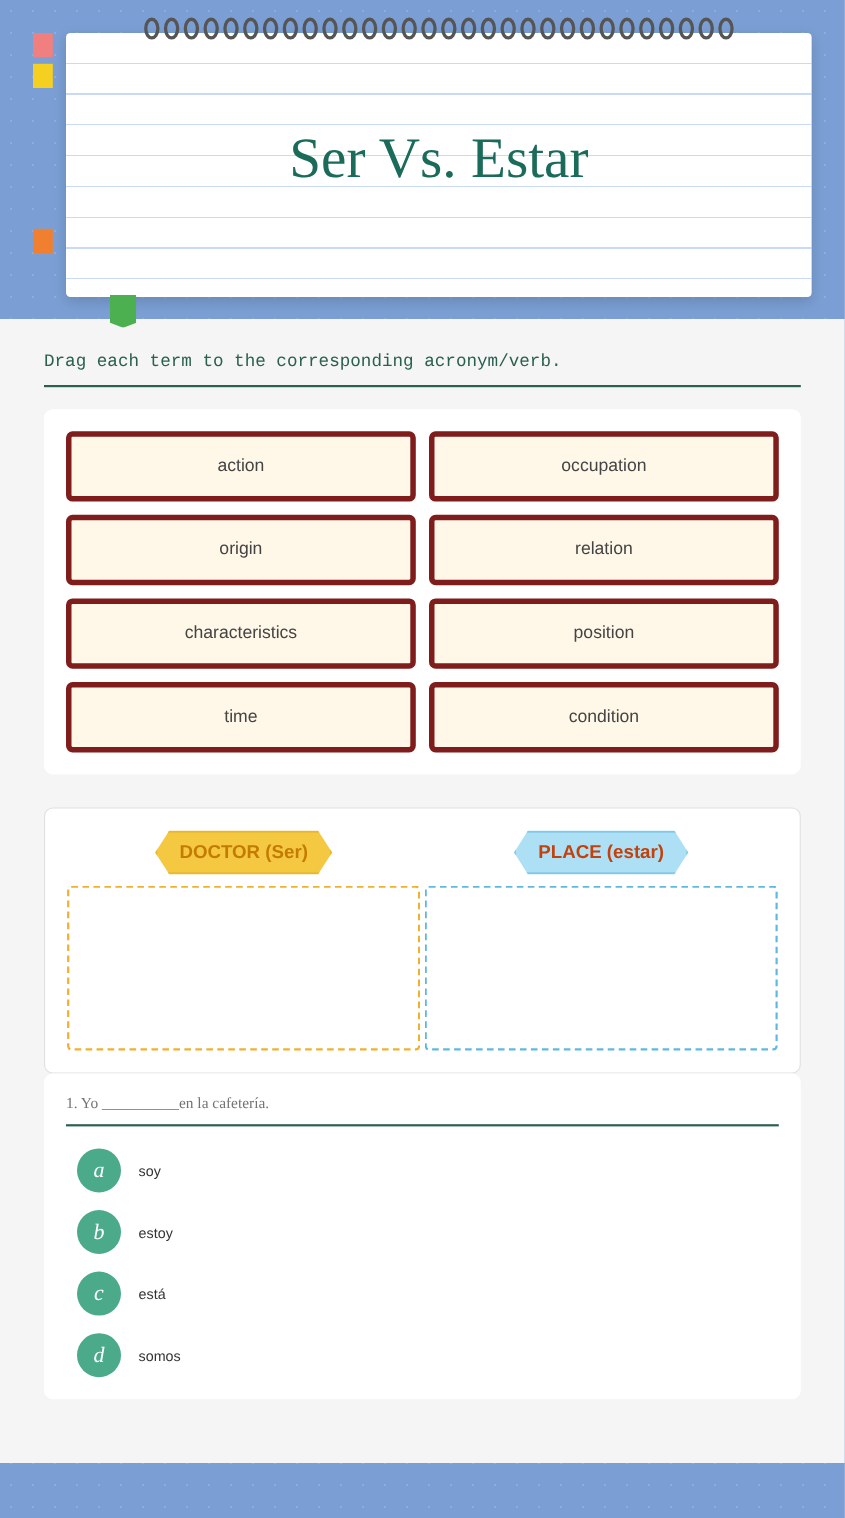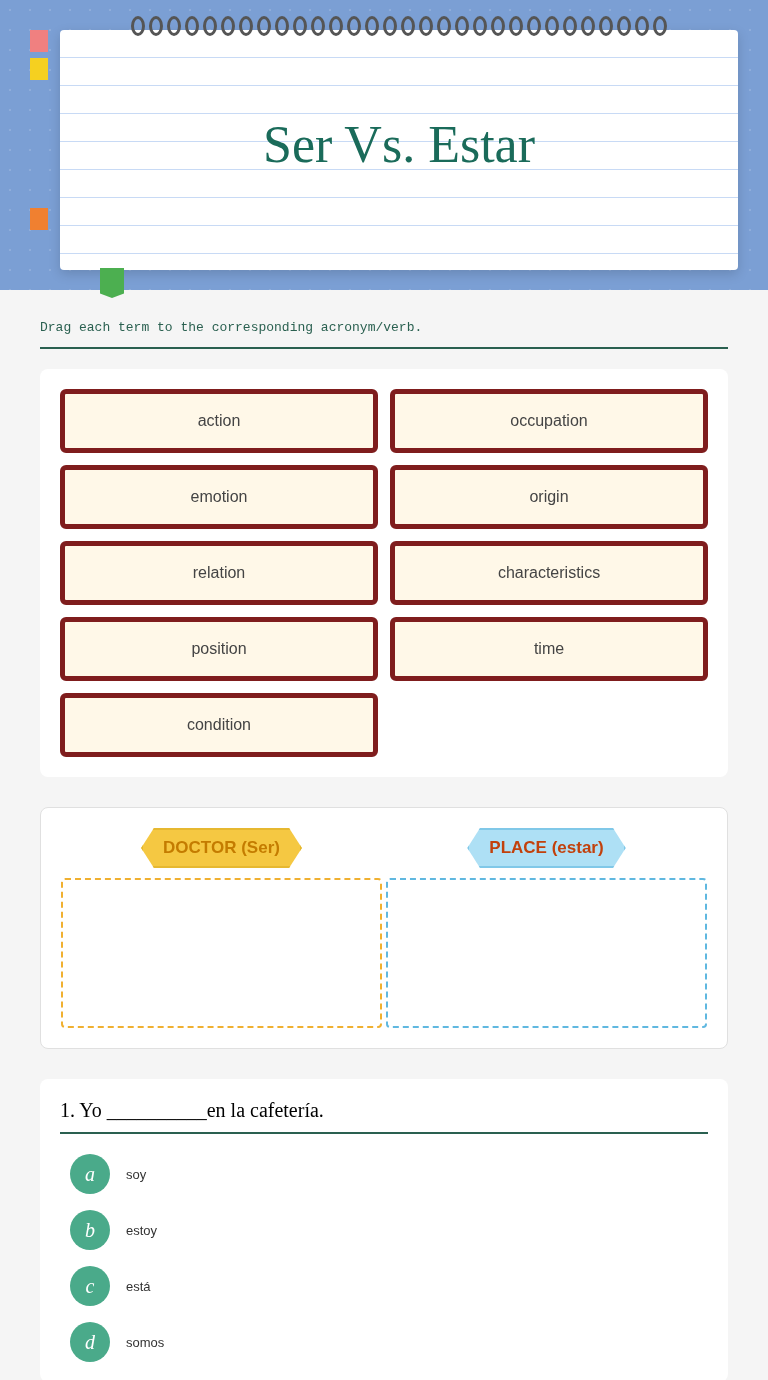--- a/index.html
+++ b/index.html
@@ -110,21 +110,21 @@
     
     .main-content {
       background: #f5f5f5;
       margin: 0;
       padding: 30px 40px 30px 40px;
       min-height: 1040px;
     }
 
     .instruction-text {
       font-family: 'Courier New', Courier, monospace;
-      font-size: 13px;
+      font-size: 16px;
       color: #2a6050;
       margin-bottom: 12px;
     }
 
     .divider {
       border: none;
       border-top: 2px solid #2a6050;
       margin-bottom: 20px;
     }
 
@@ -154,21 +154,20 @@
       border: 5px solid #7f1d1d;
     }
 
     
     .drop-zones-container {
       display: flex;
       gap: 4px;
       background: white;
       border-radius: 8px;
       padding: 20px;
-      margin-bottom: 30px;
       border: 1px solid #e0e0e0;
     }
 
     .drop-zone {
       flex: 1;
       display: flex;
       flex-direction: column;
       align-items: center;
     }
 
@@ -219,22 +218,22 @@
 
     
     .quiz-section {
       background: white;
       border-radius: 8px;
       padding: 20px 20px 20px 20px;
     }
 
     .quiz-question {
       font-family: Georgia, serif;
-      font-size: 20px;
-      color: #000000;
+      font-size: 14px;
+      color: #737373;
       margin-bottom: 10px;
     }
 
     .quiz-divider {
       border: none;
       border-top: 2px solid #2a6050;
       margin-bottom: 20px;
     }
 
     .quiz-options {
@@ -329,21 +328,20 @@
 
 <div class="main-content">
 
   <p class="instruction-text">Drag each term to the corresponding acronym/verb.</p>
   <hr class="divider">
 
   <div class="terms-container">
     <div class="terms-grid" id="terms-grid">
     <div class="term-card" draggable="true">action</div>
         <div class="term-card" draggable="true">occupation</div>
-        <div class="term-card" draggable="true">emotion</div>
         <div class="term-card" draggable="true">origin</div>
         <div class="term-card" draggable="true">relation</div>
         <div class="term-card" draggable="true">characteristics</div>
         <div class="term-card" draggable="true">position</div>
         <div class="term-card" draggable="true">time</div>
         <div class="term-card" draggable="true">condition</div>
       </div>
   </div>
 
   <div class="drop-zones-container">

